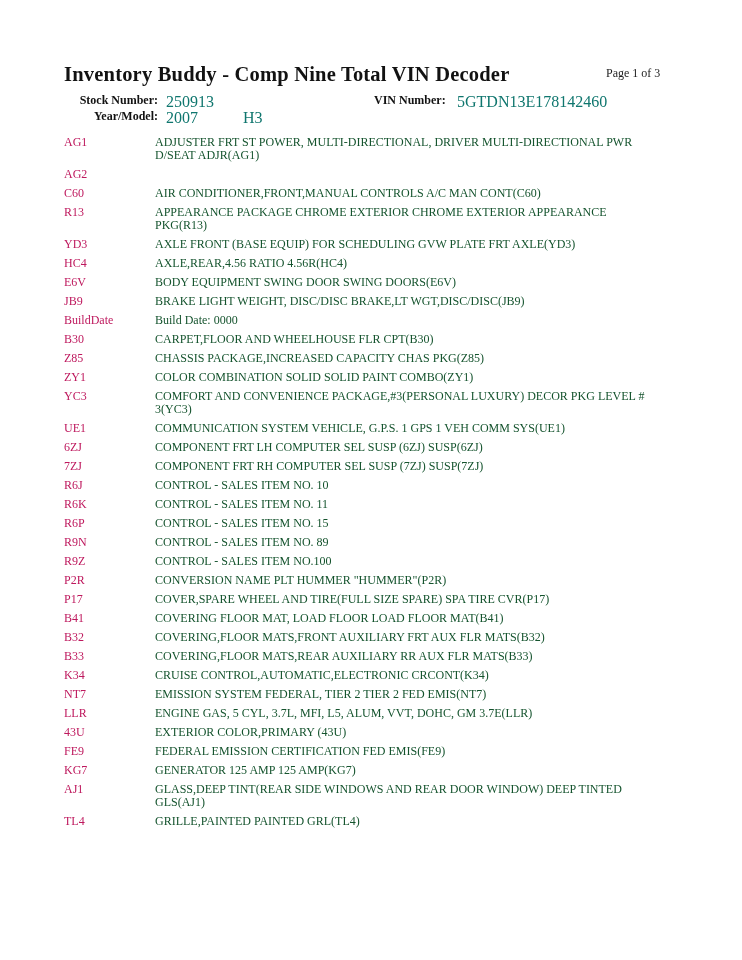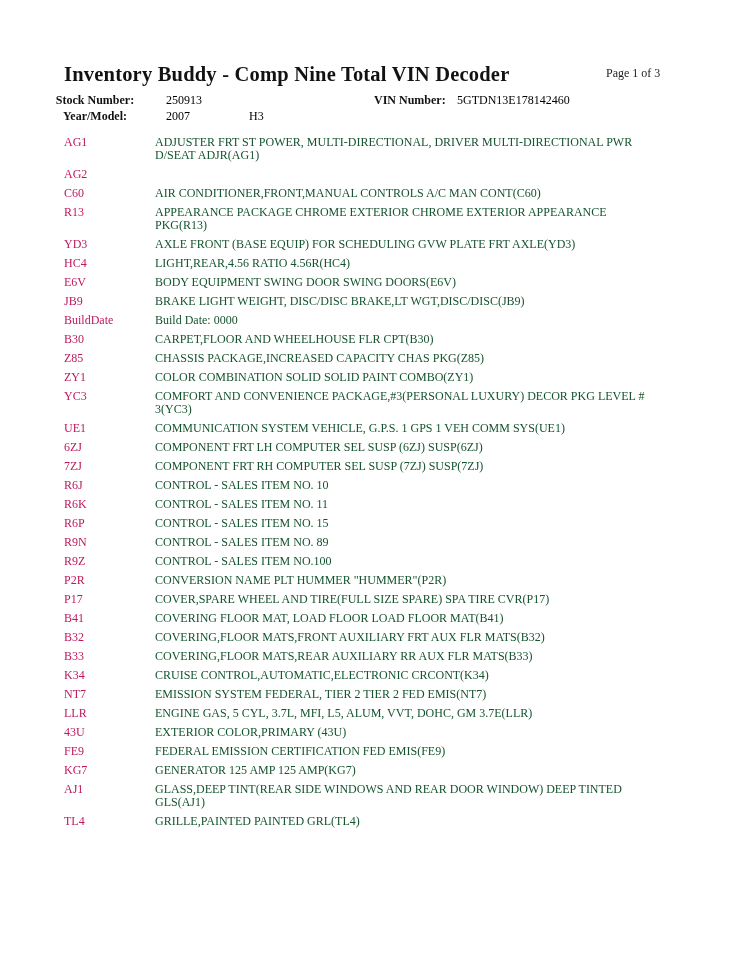--- a/index.html
+++ b/index.html
@@ -35,37 +35,37 @@
     white-space: nowrap;
   }
   .hdr-label {
     position: absolute;
     font-size: 12px;
     font-weight: bold;
     color: #121212;
     white-space: nowrap;
   }
   .hdr-label.right-col {
-    left: 16px;
+    left: 0;
     width: 158px;
-    text-align: center;
+    text-align: right;
   }
   .hdr-value {
     position: absolute;
-    font-size: 12px;
-    color: #000000;
+    font-size: 16px;
+    color: #0f766e;
     white-space: nowrap;
   }
   .row-stock { top: 93px; }
   .row-year  { top: 109px; }
   .stock-value { left: 166px; }
   .vin-label   { left: 374px; }
   .vin-value   { left: 457px; }
   .year-value  { left: 166px; }
-  .model-value { left: 249px; }
+  .model-value { left: 243px; }
   .options-list {
     position: absolute;
     left: 64px;
     top: 136px;
     width: 616px;
   }
   .option-row {
     display: flex;
     margin-bottom: 6px;
     font-size: 12px;
@@ -124,21 +124,21 @@
 PKG(R13)</span>
   </div>
 
   <div class="option-row">
     <span class="option-code">YD3</span>
     <span class="option-desc">AXLE FRONT (BASE EQUIP) FOR SCHEDULING GVW PLATE FRT AXLE(YD3)</span>
   </div>
 
   <div class="option-row">
     <span class="option-code">HC4</span>
-    <span class="option-desc">LIGHT,REAR,4.56 RATIO 4.56R(HC4)</span>
+    <span class="option-desc">AXLE,REAR,4.56 RATIO 4.56R(HC4)</span>
   </div>
 
   <div class="option-row">
     <span class="option-code">E6V</span>
     <span class="option-desc">BODY EQUIPMENT SWING DOOR SWING DOORS(E6V)</span>
   </div>
 
   <div class="option-row">
     <span class="option-code">JB9</span>
     <span class="option-desc">BRAKE LIGHT WEIGHT, DISC/DISC BRAKE,LT WGT,DISC/DISC(JB9)</span>

